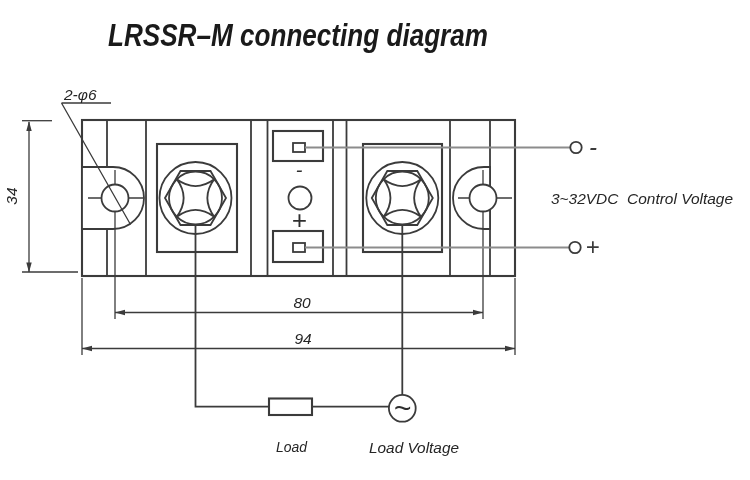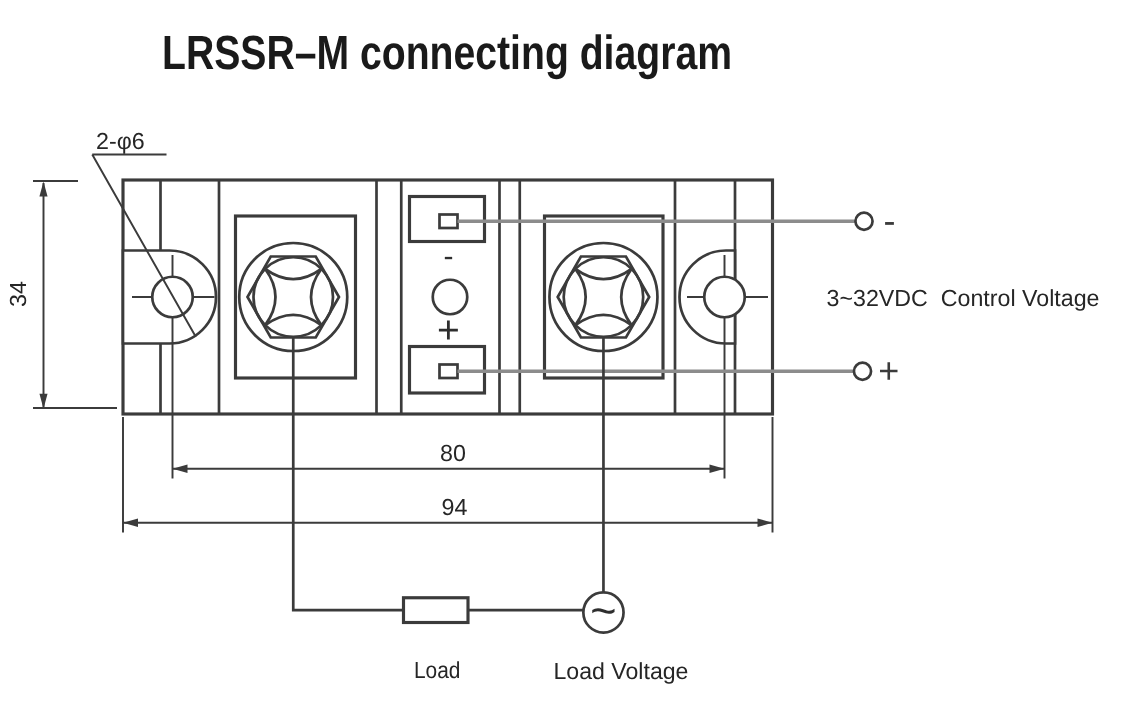--- a/index.html
+++ b/index.html
@@ -1,17 +1,17 @@
 <!DOCTYPE html>
 <html><head>
 <meta charset="utf-8">
 <style>
   html,body{margin:0;padding:0;background:#fff;}
   .stage{position:relative;width:750px;height:480px;background:#ffffff;overflow:hidden;
-         font-family:"Liberation Sans",sans-serif;}
+         font-family:"Liberation Sans",sans-serif;font-style:italic;}
   svg{display:block;}
   
   .ln   {stroke:#3b3b3b;stroke-width:1.8;fill:none;}
   .ln2  {stroke:#3b3b3b;stroke-width:2.1;fill:none;}
   .thin {stroke:#3b3b3b;stroke-width:1.3;fill:none;}
   .wire {stroke:#8c8c8c;stroke-width:2.2;fill:none;}
   .whitefill{fill:#ffffff;}
   .arrow{fill:#3b3b3b;stroke:none;}
   
   text{fill:#262626;font-family:"Liberation Sans",sans-serif;}

